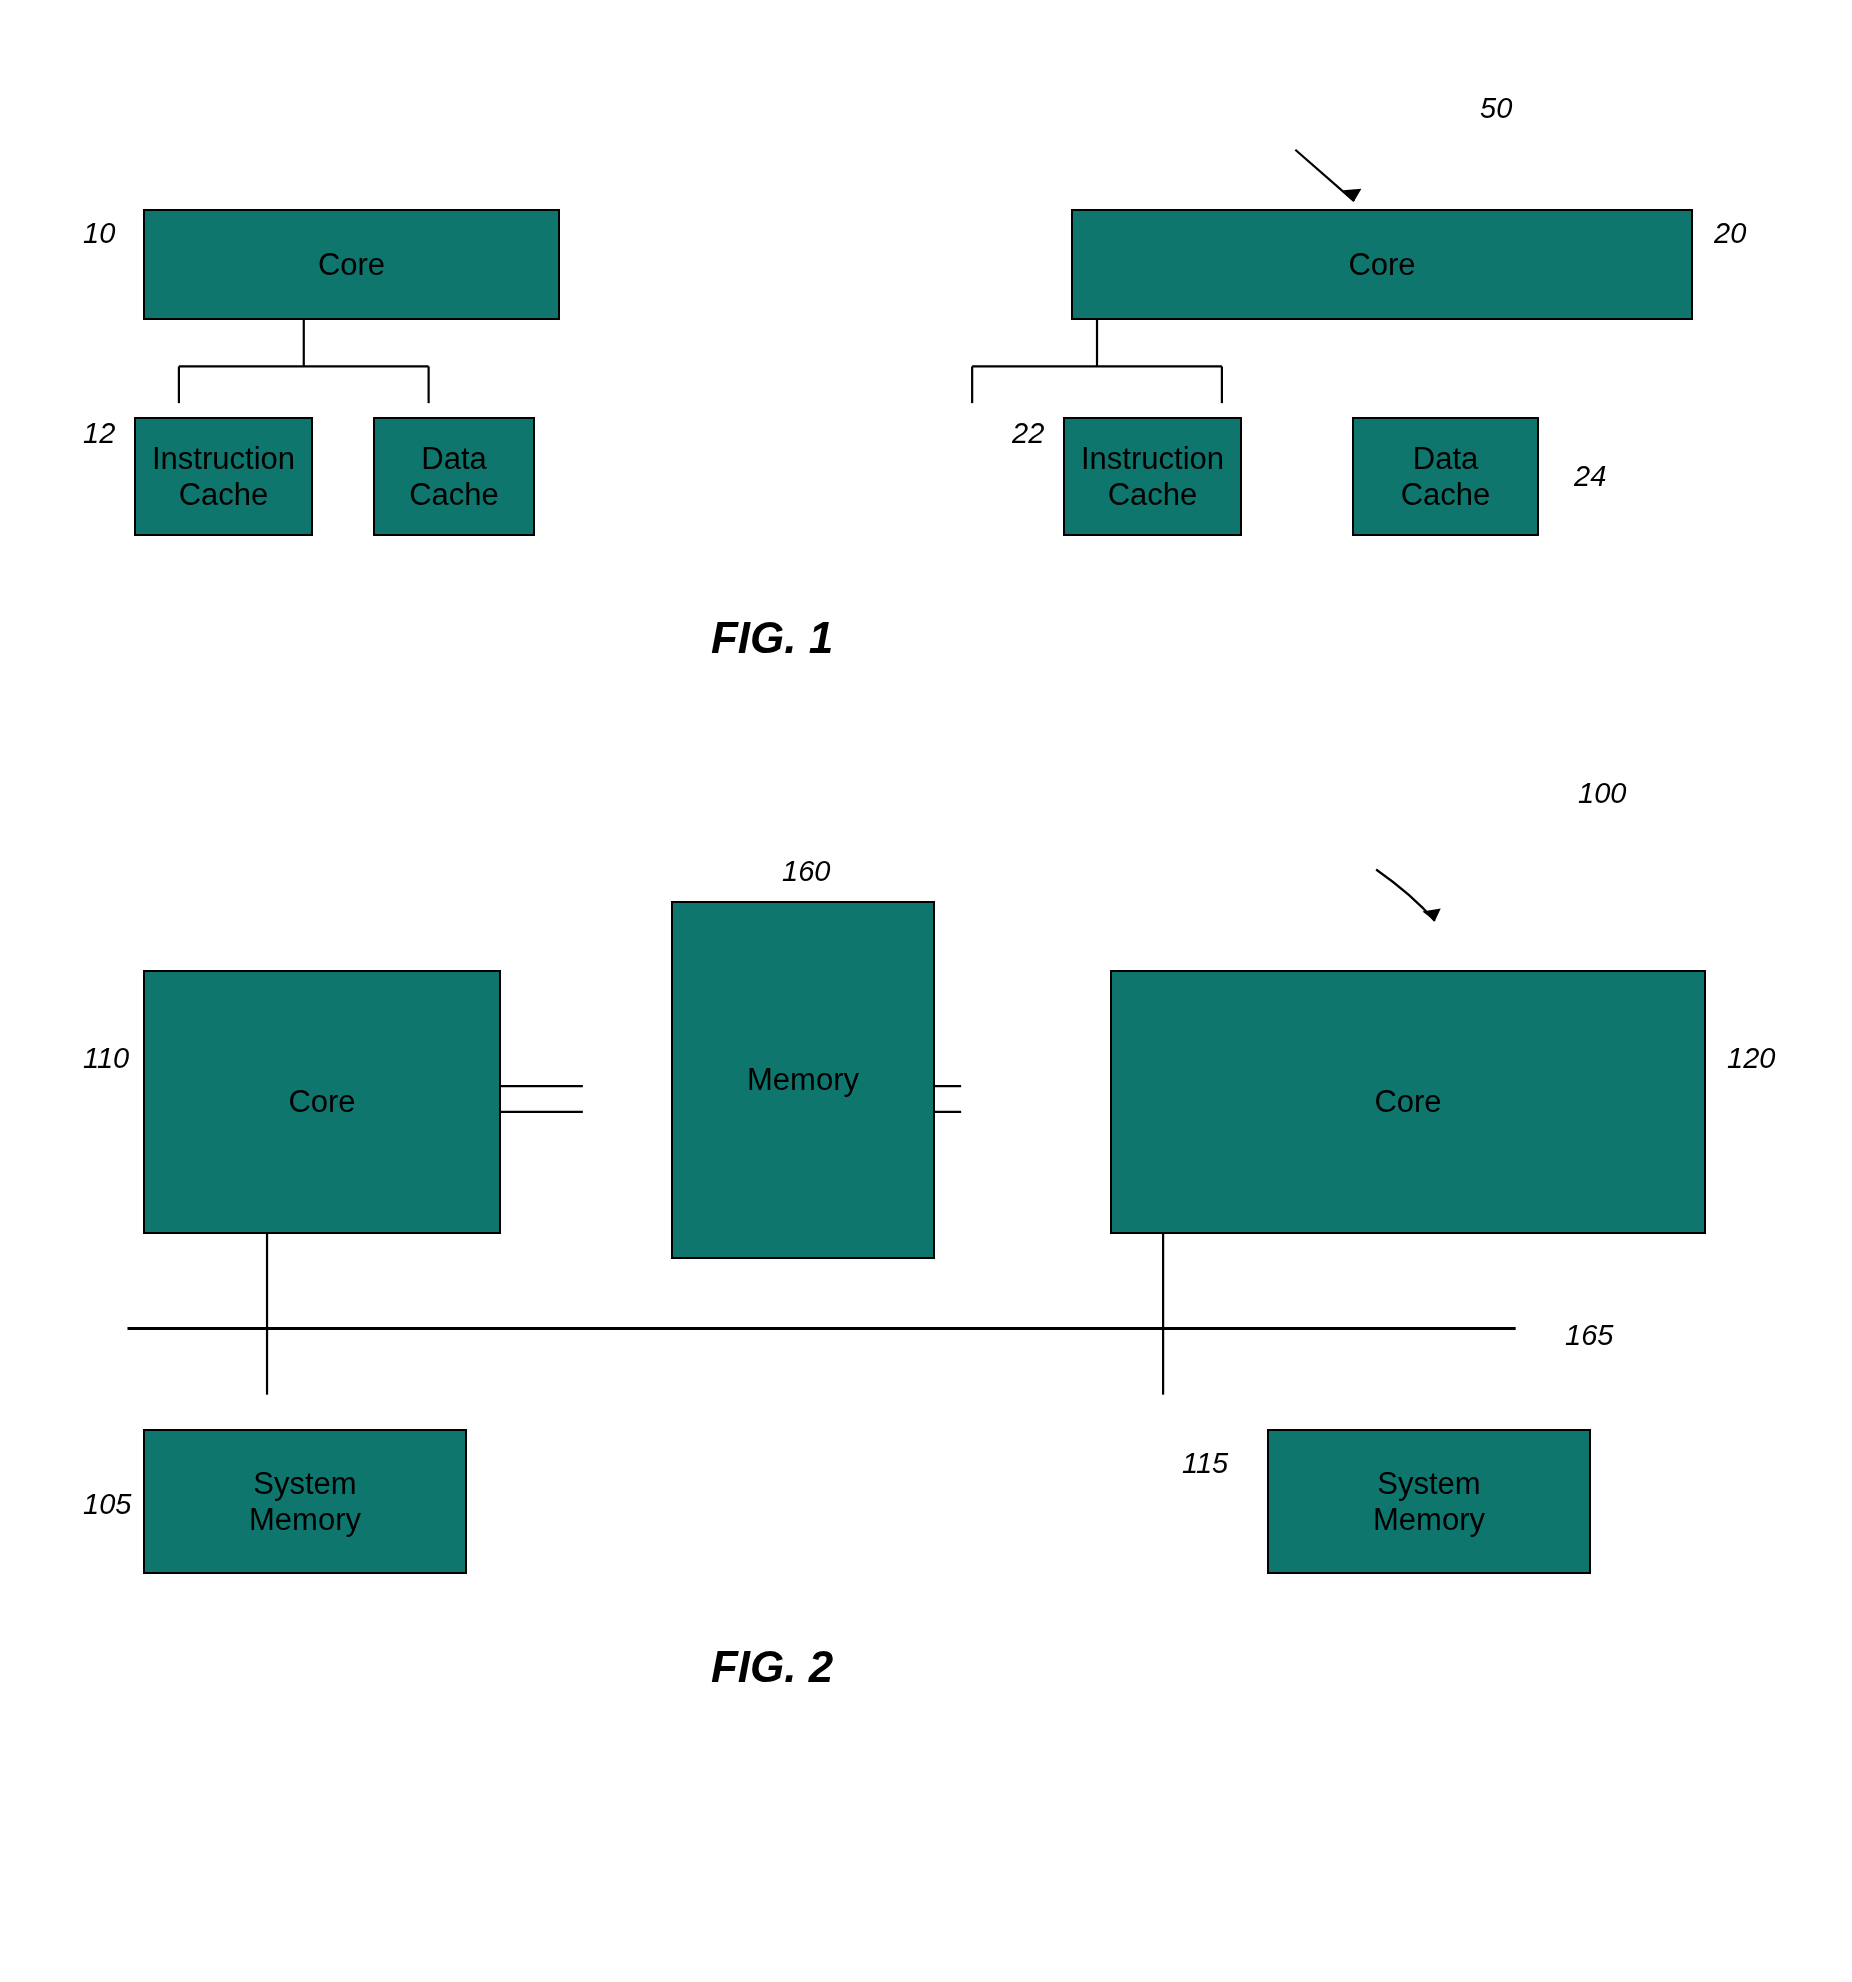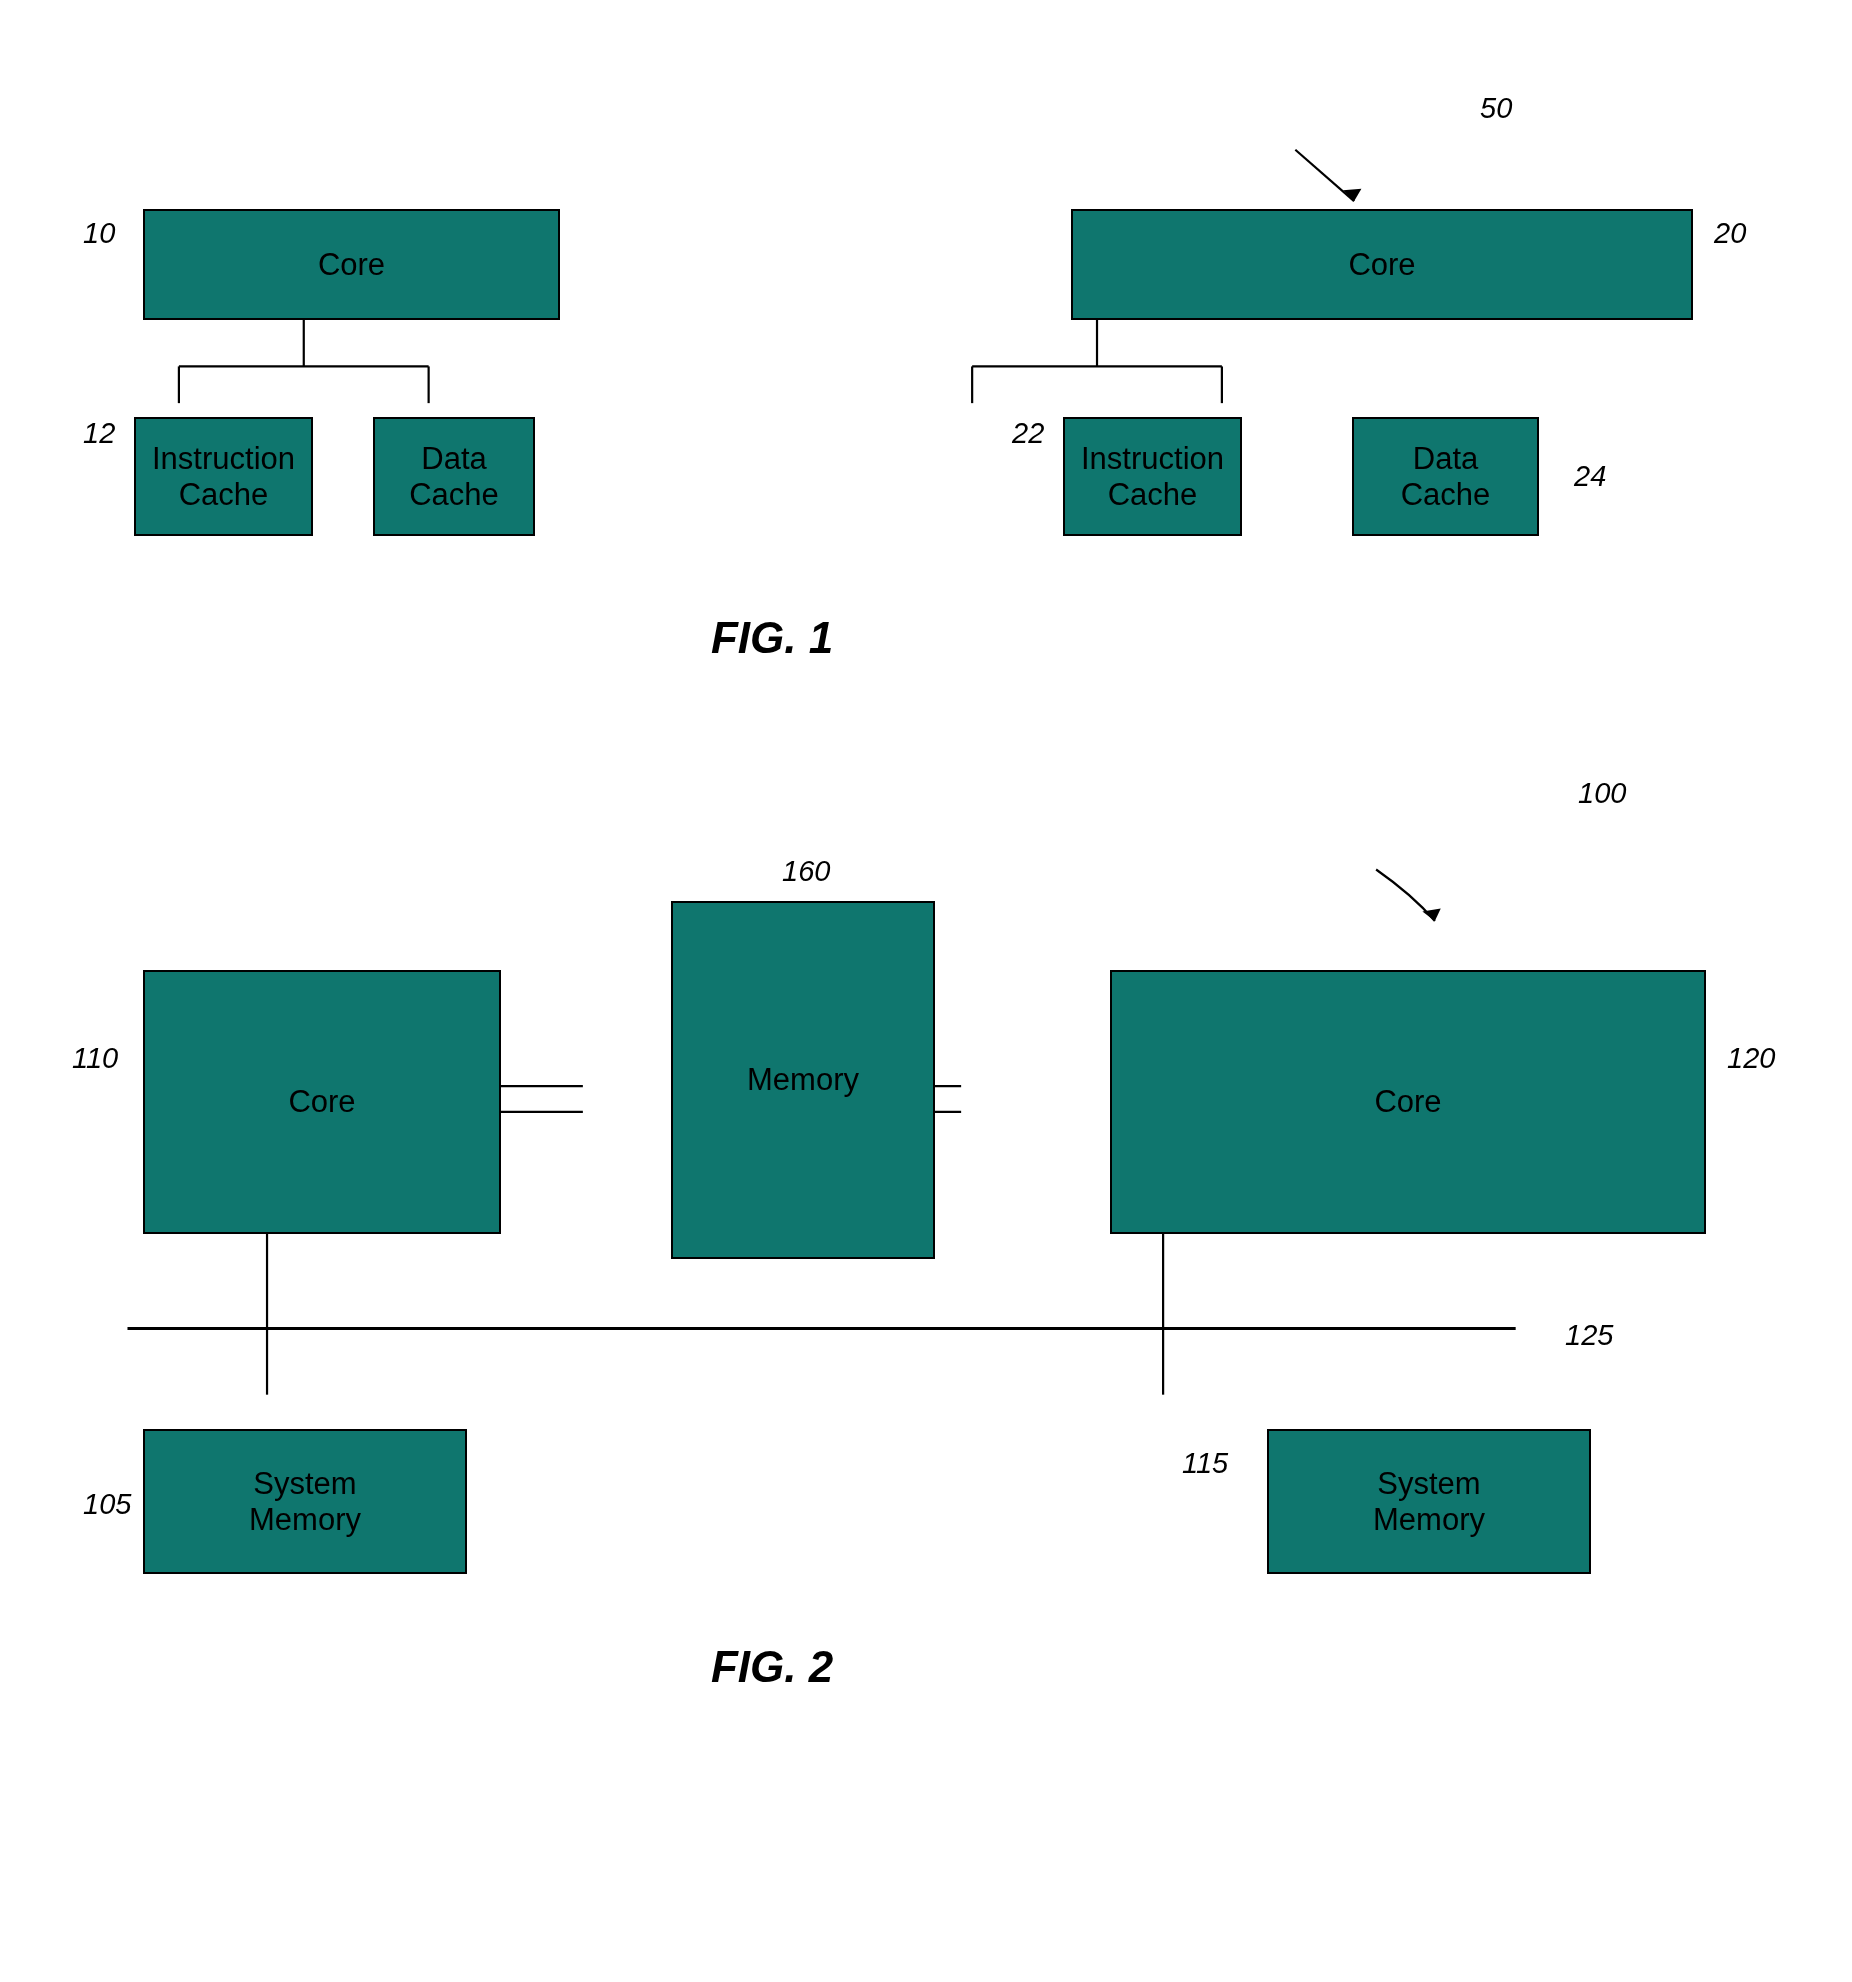--- a/index.html
+++ b/index.html
@@ -168,39 +168,39 @@
 
       <line x1="130" y1="730" x2="2020" y2="730" stroke="#000" stroke-width="4"></line>
 
       <line x1="320" y1="730" x2="320" y2="820" stroke="#000" stroke-width="3"></line>
 
       <line x1="1540" y1="730" x2="1540" y2="820" stroke="#000" stroke-width="3"></line>
     </svg>
 
     <span class="ref-label" style="left:1546px; top:46px;">100</span>
 
-    <span class="ref-label" style="left:40px; top:311px;">110</span>
+    <span class="ref-label" style="left:51px; top:311px;">110</span>
 
     <div class="box" style="left:111px; top:239px; width:358px; height:264px;">
       <span>Core</span>
     </div>
 
     <span class="ref-label" style="left:750px; top:124px;">160</span>
 
     <div class="box" style="left:639px; top:170px; width:264px; height:358px;">
       <span>Memory</span>
     </div>
 
     <span class="ref-label" style="left:1695px; top:311px;">120</span>
 
     <div class="box" style="left:1078px; top:239px; width:596px; height:264px;">
       <span>Core</span>
     </div>
 
-    <span class="ref-label" style="left:1533px; top:588px;">125</span>
+    <span class="ref-label" style="left:1533px; top:588px;">165</span>
 
     <span class="ref-label" style="left:51px; top:757px;">105</span>
 
     <div class="box" style="left:111px; top:698px; width:324px; height:145px;">
       <span style="white-space:pre-line;">System
 Memory</span>
     </div>
 
     <span class="ref-label" style="left:1150px; top:716px;">115</span>
 

